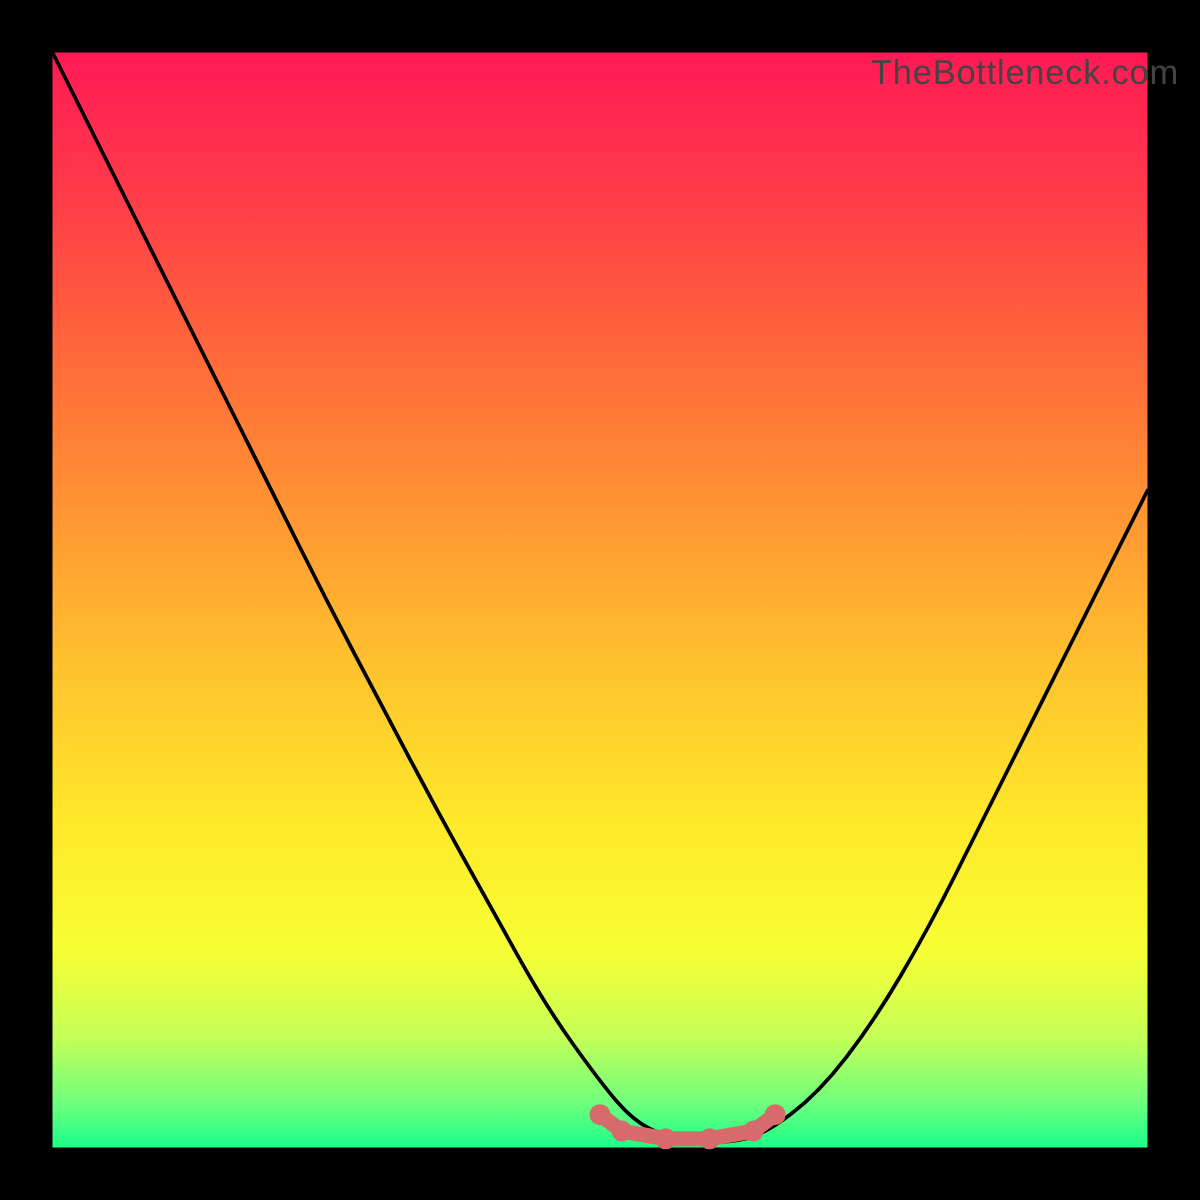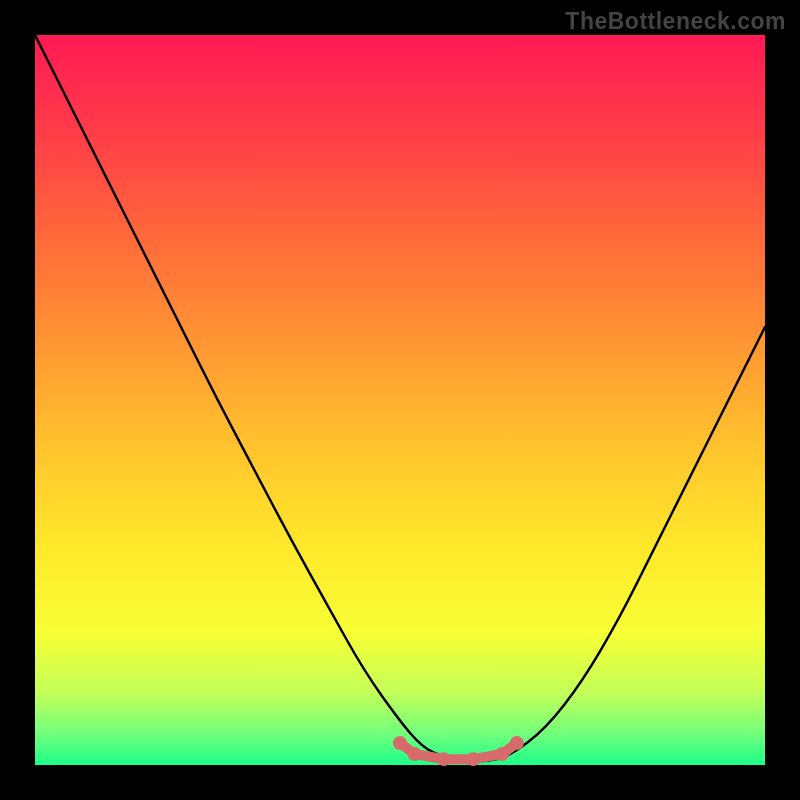--- a/index.html
+++ b/index.html
@@ -12,23 +12,24 @@
   }
   .stage {
     position: relative;
     width: 800px;
     height: 800px;
     background: #000000;
   }
   .watermark {
     position: absolute;
     font-family: Arial, Helvetica, sans-serif;
-    font-weight: 700;
+    font-weight: 400;
     color: #444444;
     letter-spacing: 0.5px;
+    margin-top: 27px;
   }
 </style>
 </head>
 <body>
 
 <div class="stage">
   <svg id="chart-svg" width="800" height="800" viewBox="0 0 800 800">
       <defs>
         <linearGradient id="bg" x1="0" y1="0" x2="0" y2="1">
           <stop offset="0%" stop-color="#ff1a55"></stop>

